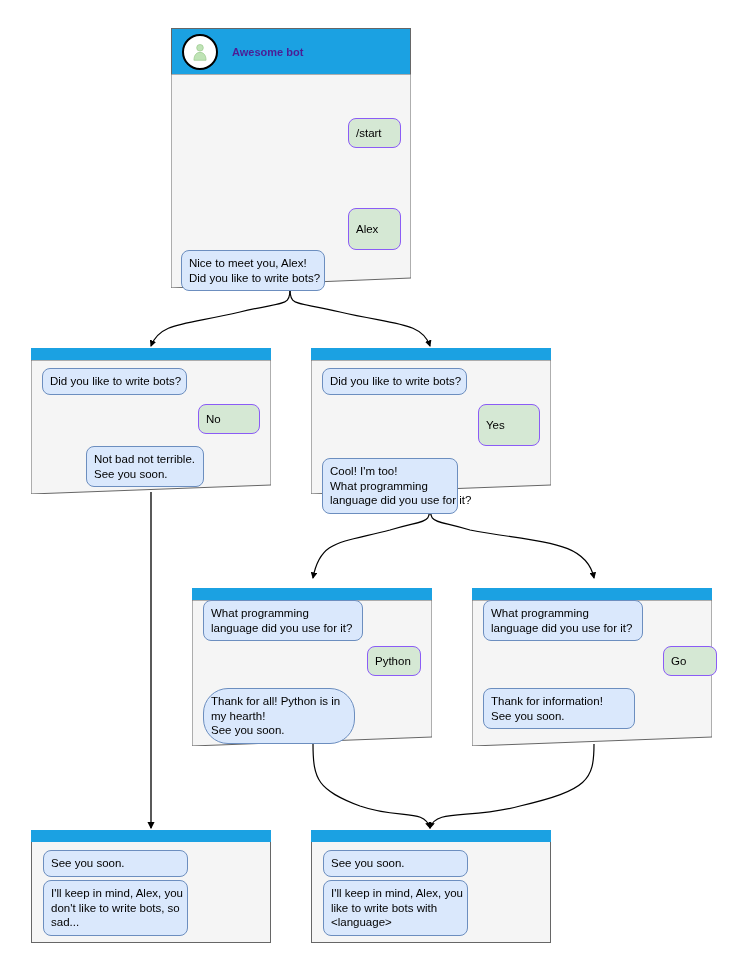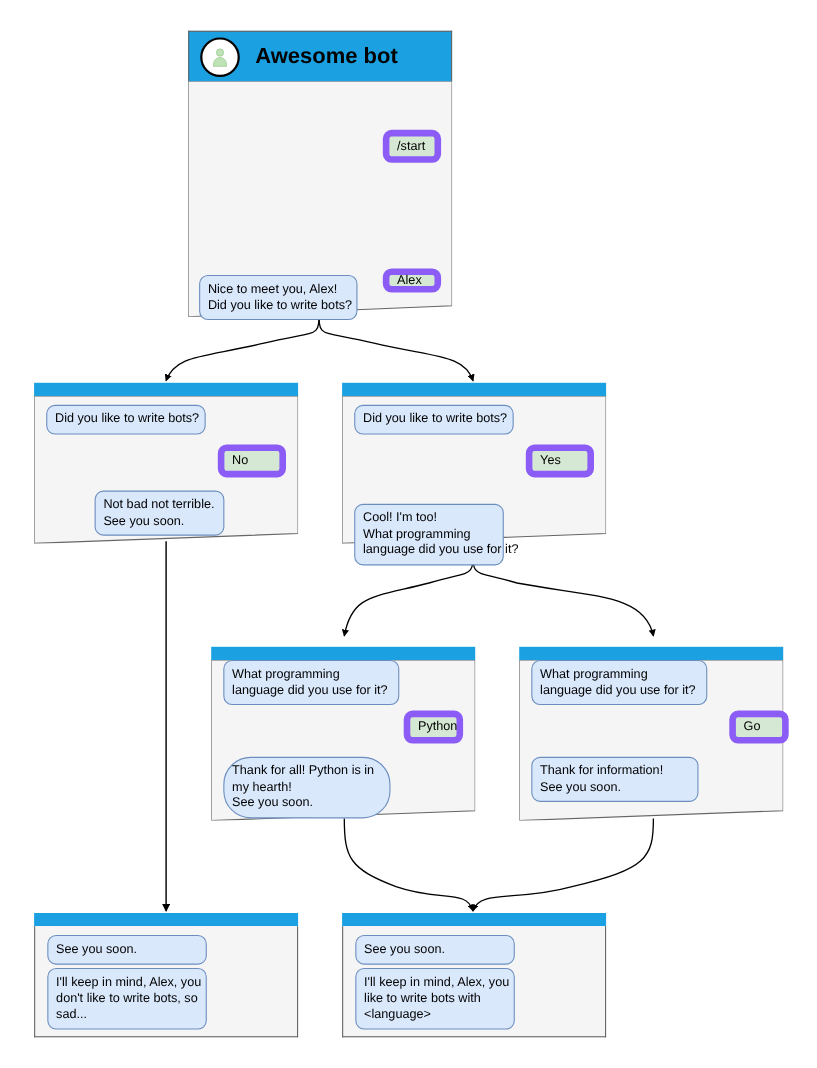--- a/index.html
+++ b/index.html
@@ -77,22 +77,22 @@
     border-radius: 50%;
     background: #ffffff;
     border: 2px solid #000000;
     box-sizing: border-box;
     display: flex;
     align-items: center;
     justify-content: center;
     flex: 0 0 auto;
   }
   .bot-title {
-    color: #000000;
-    font-size: 20px;
+    color: #4c1d95;
+    font-size: 11px;
     font-weight: bold;
     margin-left: 14px;
     white-space: nowrap;
   }
 
   
   .bubble {
     position: absolute;
     box-sizing: border-box;
     border-radius: 8px;
@@ -101,21 +101,21 @@
     color: #000000;
     padding: 5px 8px 5px 7px;
     white-space: pre;
   }
   .bubble.bot {
     background: #dae8fc;
     border: 1px solid #6c8ebf;
   }
   .bubble.user {
     background: #d5e8d4;
-    border: 6px solid #8b5cf6;
+    border: 1px solid #8b5cf6;
     display: flex;
     align-items: center;
   }
 </style>
 </head>
 <body>
 
 <div id="canvas">
 
   <svg id="connectors" viewBox="0 0 743 971" width="743" height="971">
@@ -150,21 +150,21 @@
     </div>
 
     <div style="position:absolute; left:0; top:46px; width:240px; height:214px;">
       <svg class="skew-outline" viewBox="0 0 240 214" preserveAspectRatio="none">
         <polygon points="0,0 240,0 240,204 0,214" fill="#f5f5f5" stroke="#666666" stroke-width="1"></polygon>
       </svg>
 
       <div class="bubble user" style="left:177px; top:44px; width:53px; height:30px; justify-content:flex-start;">/start</div>
 
 
-      <div class="bubble user" style="left:177px; top:134px; width:53px; height:20px;margin-top:36px;">Alex</div>
+      <div class="bubble user" style="left:177px; top:134px; width:53px; height:42px;">Alex</div>
 
       <div class="bubble bot" style="left:10px; top:176px; width:144px;">Nice to meet you, Alex!
 Did you like to write bots?</div>
     </div>
   </div>
 
   <div class="card-shell" style="left:31px; top:348px; width:240px; height:146px;">
     <div class="card-header thin"></div>
     <div style="position:absolute; left:0; top:12px; width:240px; height:134px;">
       <svg class="skew-outline" viewBox="0 0 240 134" preserveAspectRatio="none">
@@ -182,21 +182,21 @@
 
   <div class="card-shell" style="left:311px; top:348px; width:240px; height:146px;">
     <div class="card-header thin"></div>
     <div style="position:absolute; left:0; top:12px; width:240px; height:134px;">
       <svg class="skew-outline" viewBox="0 0 240 134" preserveAspectRatio="none">
         <polygon points="0,0 240,0 240,125 0,134" fill="#f5f5f5" stroke="#666666" stroke-width="1"></polygon>
       </svg>
 
       <div class="bubble bot" style="left:11px; top:8px; width:145px;">Did you like to write bots?</div>
 
-      <div class="bubble user" style="left:167px; top:44px; width:62px; height:30px;">Yes</div>
+      <div class="bubble user" style="left:167px; top:44px; width:62px; height:42px;">Yes</div>
 
       <div class="bubble bot" style="left:11px; top:78px; width:136px;margin-top:20px;">Cool! I'm too!
 What programming
 language did you use for it?</div>
     </div>
   </div>
 
   <div class="card-shell" style="left:192px; top:588px; width:240px; height:158px;">
     <div class="card-header thin"></div>
     <div style="position:absolute; left:0; top:12px; width:240px; height:146px;">

